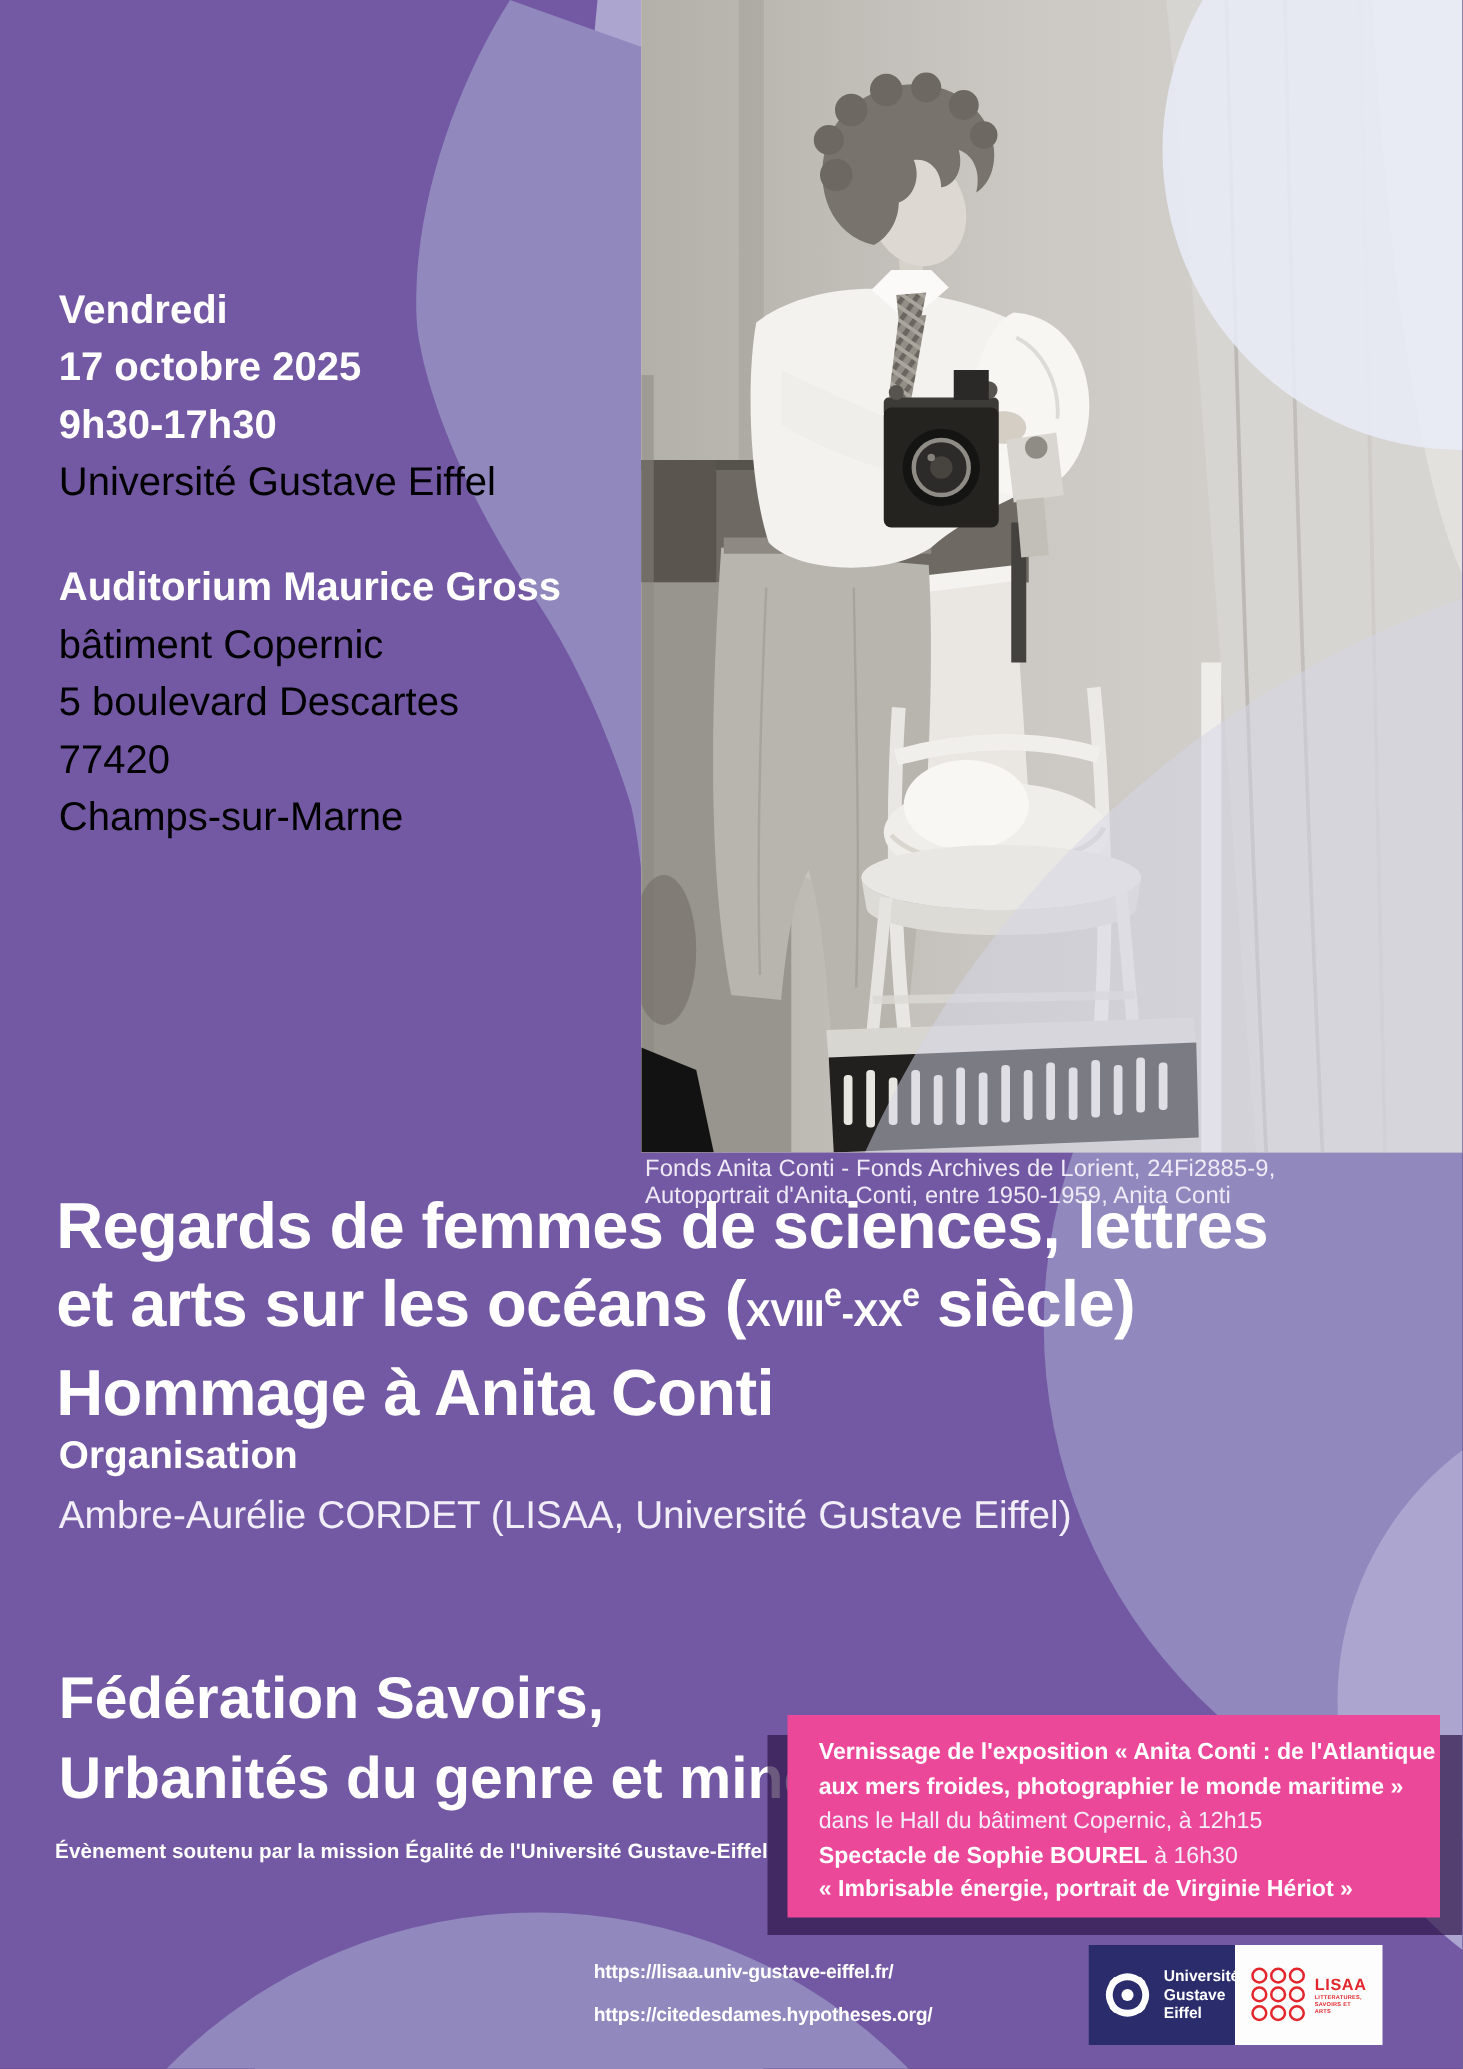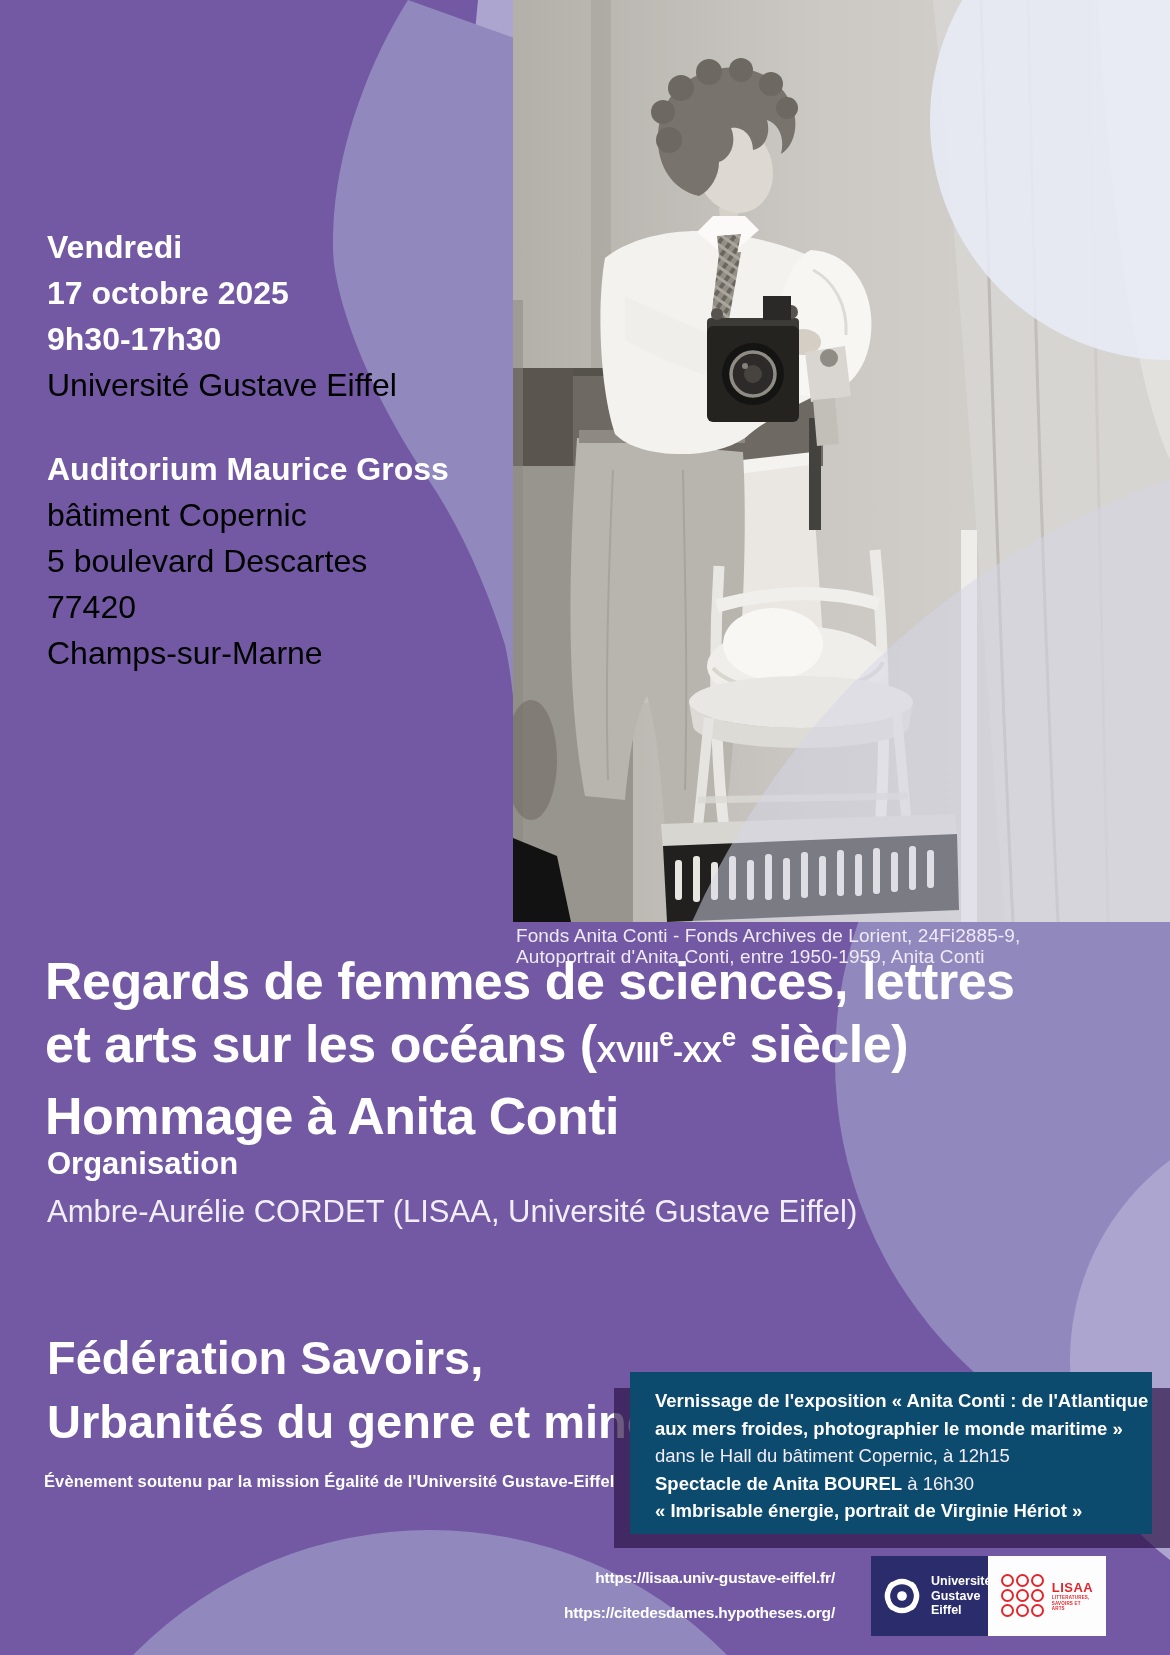--- a/index.html
+++ b/index.html
@@ -30,25 +30,25 @@
   .title{left:45px;top:950px;font-size:52px;line-height:63px;font-weight:bold;letter-spacing:-0.5px;color:#fff;white-space:nowrap;}
   .title .roman{font-size:30px;}
   .title .rsup{font-size:26px;position:relative;top:-16px;}
   .org-heading{left:47px;top:1146px;font-size:31px;font-weight:bold;}
   .org-1{left:47px;top:1194px;font-size:31px;font-weight:normal;color:#F2EEF8;}
   .org-2{left:47px;top:1249px;font-size:31px;font-weight:normal;color:#F2EEF8;}
   .federation{left:47px;top:1326px;font-size:47px;line-height:64px;font-weight:bold;}
   .support{left:44px;top:1472px;font-size:16.5px;font-weight:bold;letter-spacing:0.1px;}
   
   .box-shadow{left:614px;top:1388px;width:556px;height:160px;background:rgba(45,21,72,0.7);z-index:4;}
-  .box{left:630px;top:1372px;width:522px;height:162px;background:#0c4a6e;z-index:5;
+  .box{left:630px;top:1372px;width:522px;height:162px;background:#ec4899;z-index:5;
        padding:15px 0 0 25px;box-sizing:border-box;font-size:18.5px;line-height:27.5px;color:#F2EDF8;}
   .box .b{font-weight:bold;color:#fff;}
   
-  .urls{left:475px;top:1560px;width:360px;text-align:right;font-size:15.5px;font-weight:bold;line-height:35px;z-index:5;letter-spacing:-0.2px;}
+  .urls{left:475px;top:1560px;width:360px;text-align:left;font-size:15.5px;font-weight:bold;line-height:35px;z-index:5;letter-spacing:-0.2px;}
   .uge-logo{left:871px;top:1556px;width:117px;height:80px;background:#2B2C6B;z-index:5;display:flex;align-items:center;}
   .uge-mark{margin-left:8px;flex:none;}
   .uge-text{margin-left:6px;color:#fff;font-weight:bold;font-size:12.5px;line-height:14.5px;}
   .lisaa-logo{left:988px;top:1556px;width:118px;height:80px;background:#fdfdfd;z-index:5;display:flex;align-items:center;justify-content:center;}
   .lisaa-grid{display:grid;grid-template-columns:repeat(3,14px);grid-auto-rows:14px;gap:1px;margin-right:7px;}
   .ring{width:13px;height:13px;border:2.5px solid #E2262C;border-radius:50%;box-sizing:border-box;}
   .lisaa-text .name{font-size:13px;font-weight:bold;color:#E2262C;letter-spacing:0.5px;}
   .lisaa-text .sub{font-size:4.5px;font-weight:bold;color:#E2262C;line-height:5.5px;letter-spacing:0.2px;}
 </style>
 </head>
@@ -200,21 +200,21 @@
     <div>Fédération Savoirs,</div>
     <div>Urbanités du genre et minorisations</div>
   </div>
   <div class="txt support">Évènement soutenu par la mission Égalité de l'Université Gustave-Eiffel</div>
 
   <div class="abs box-shadow"></div>
   <div class="abs box">
     <div class="b">Vernissage de l'exposition « Anita Conti : de l'Atlantique</div>
     <div class="b">aux mers froides, photographier le monde maritime »</div>
     <div>dans le Hall du bâtiment Copernic, à 12h15</div>
-    <div><span class="b">Spectacle de Anita BOUREL</span><span> à 16h30</span></div>
+    <div><span class="b">Spectacle de Sophie BOUREL</span><span> à 16h30</span></div>
     <div class="b">« Imbrisable énergie, portrait de Virginie Hériot »</div>
   </div>
 
   <div class="txt urls">
     <div>https://lisaa.univ-gustave-eiffel.fr/</div>
     <div>https://citedesdames.hypotheses.org/</div>
   </div>
 
   <div class="abs uge-logo">
     <svg class="uge-mark" width="46" height="46" viewBox="0 0 52 52">

